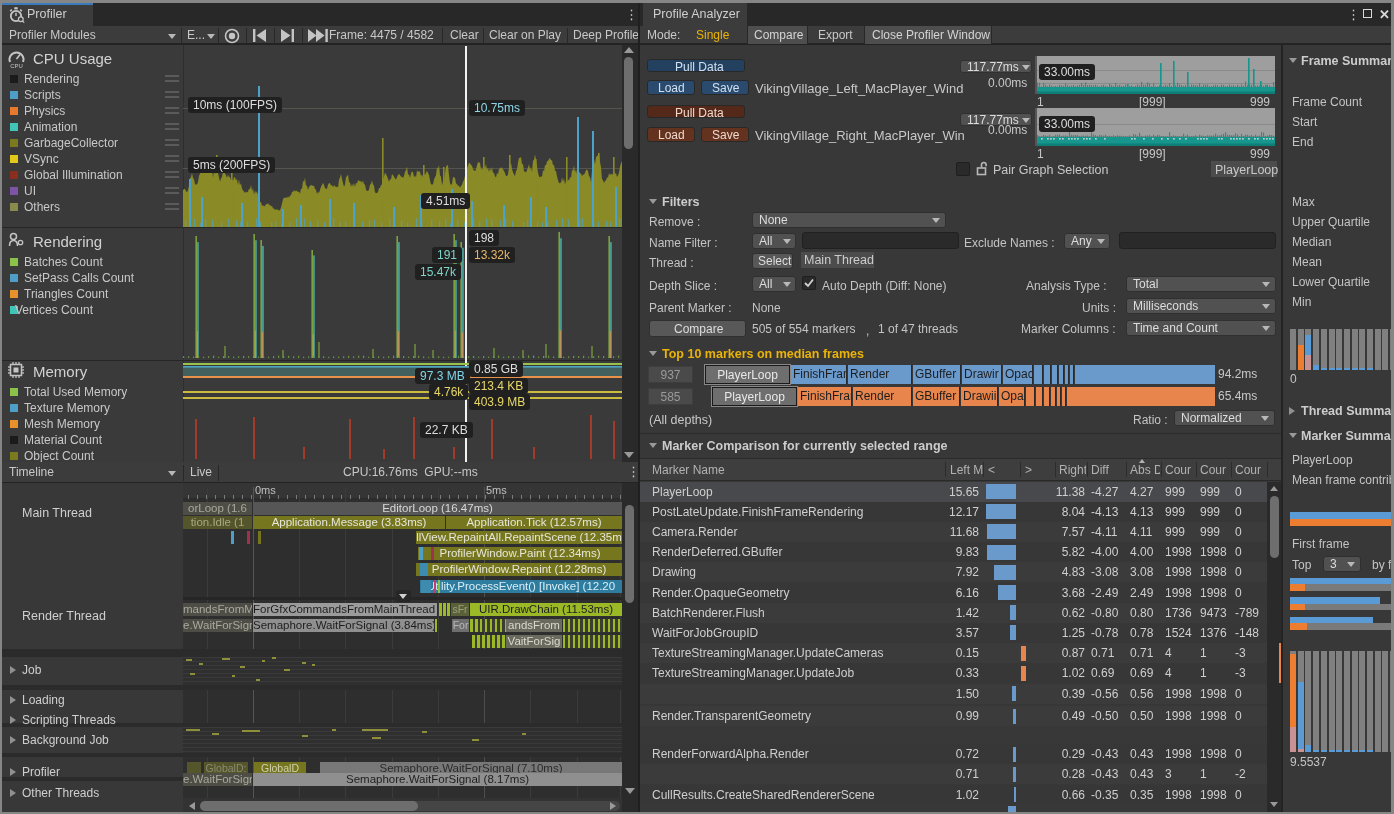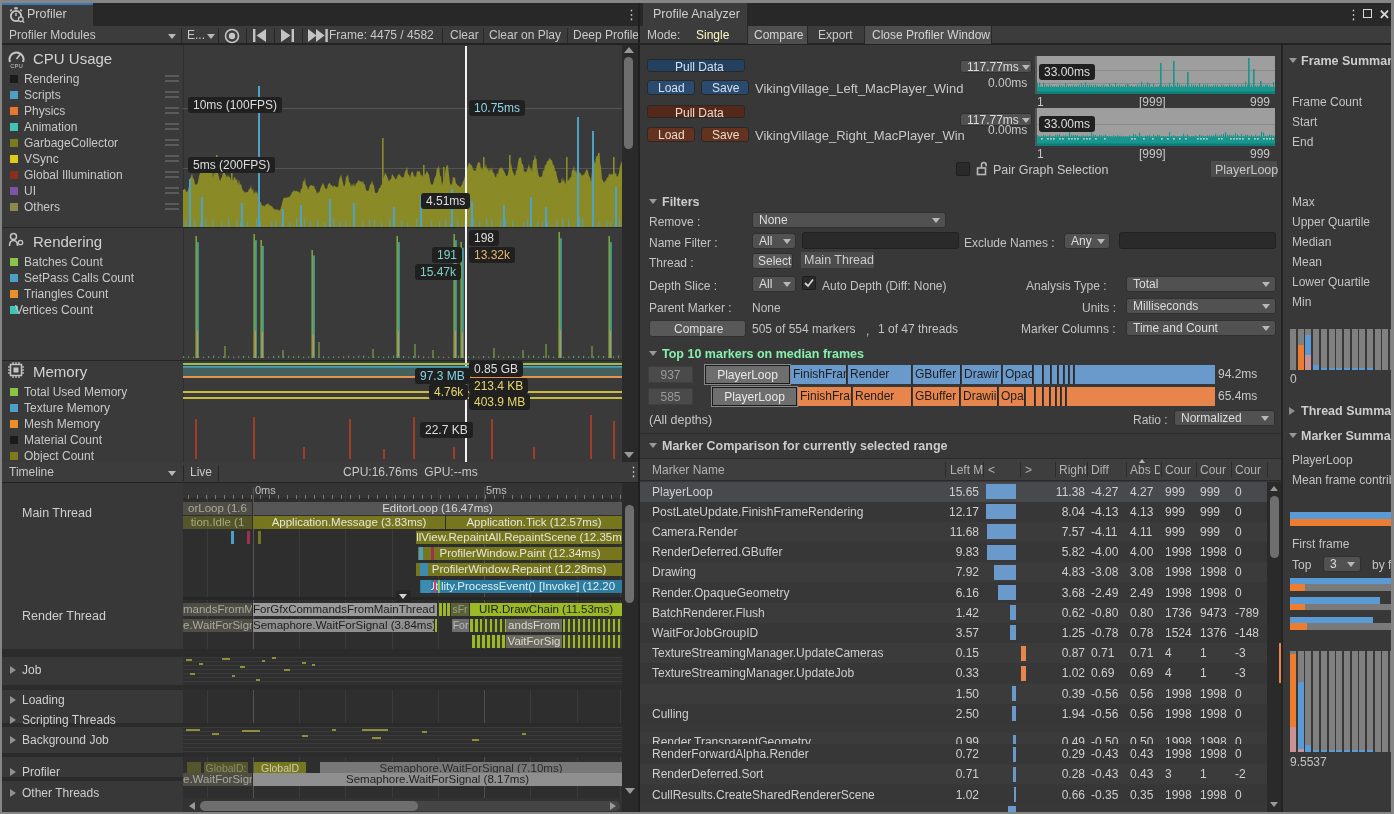--- a/index.html
+++ b/index.html
@@ -645,21 +645,21 @@
 <div class="abs" style="left:198px;top:318px;width:420px;height:10px;background:#454545;border-radius:5px"></div>
 <div class="abs" style="left:198px;top:318px;width:218px;height:10px;background:#6e6e6e;border-radius:5px"></div>
 <div class="abs" style="left:608px;top:319px;width:0;height:0;border-top:4.5px solid transparent;border-bottom:4.5px solid transparent;border-left:6px solid #9a9a9a"></div>
 <div class="abs" style="left:620px;top:0;width:16px;height:331px;background:#2a2a2a"></div>
 <div class="abs" style="left:623px;top:22px;width:9px;height:98px;background:#6e6e6e;border-radius:5px"></div>
 <div class="abs" style="left:623px;top:305px;width:0;height:0;border-left:5px solid transparent;border-right:5px solid transparent;border-top:6px solid #999"></div>
 </div>
 <div class="abs" style="left:636px;top:0;width:2px;height:811px;background:#202020"></div>
 <div class="abs" style="left:638px;top:23px;width:751px;height:19px;background:#3c3c3c;border-bottom:2px solid #232323"></div>
 <div class="abs" style="left:645px;top:25px;font-size:12px;color:#c8c8c8">Mode:</div>
-<div class="abs" style="left:694px;top:25px;font-size:12px;color:#fef9c3">Single</div>
+<div class="abs" style="left:694px;top:25px;font-size:12px;color:#eab308">Single</div>
 <div class="abs" style="left:745px;top:23px;width:61px;height:18px;background:#4e4e4e;border-left:1px solid #282828;border-right:1px solid #282828"></div>
 <div class="abs" style="left:752px;top:25px;font-size:12px;color:#d4d4d4">Compare</div>
 <div class="abs" style="left:816px;top:25px;font-size:12px;color:#c8c8c8">Export</div>
 <div class="abs" style="left:862px;top:23px;width:128px;height:18px;background:#4e4e4e;border-left:1px solid #282828;border-right:1px solid #282828"></div>
 <div class="abs" style="left:870px;top:25px;font-size:12px;color:#d4d4d4">Close Profiler Window</div>
 <div class="abs" style="left:638px;top:42px;width:643px;height:769px;background:#383838"></div>
 <div class="abs" style="left:645px;top:56px;width:98px;height:13px;background:#24405f;border-radius:3px;border:1px solid #282828"></div>
 <div class="abs" style="left:673px;top:57px;font-size:12px;color:#cfe0f2">Pull Data</div>
 <div class="abs" style="left:645px;top:77px;width:48px;height:15px;background:#2a4a6e;border-radius:3px;border:1px solid #282828"></div>
 <div class="abs" style="left:656px;top:78px;font-size:12px;color:#cfe0f2">Load</div>
@@ -1040,21 +1040,21 @@
 <div class="darr" style="left:1260px;top:301px"></div>
 <div class="abs" style="left:647px;top:317px;width:97px;height:17px;background:#585858;border:1px solid #303030;border-radius:3px"></div>
 <div class="abs" style="left:672px;top:319px;font-size:12px;color:#dddddd">Compare</div>
 <div class="flab" style="left:750px;top:319px">505 of 554 markers</div>
 <div class="flab" style="left:864px;top:321px">,</div>
 <div class="flab" style="left:876px;top:319px">1 of 47 threads</div>
 <div class="flab" style="left:1019px;top:319px">Marker Columns :</div>
 <div class="ddown" style="left:1124px;top:317px;width:150px;height:16px">Time and Count</div>
 <div class="darr" style="left:1260px;top:323px"></div>
 <div class="darr" style="left:647px;top:348px;border-top-color:#999"></div>
-<div class="abs" style="left:660px;top:344px;font-size:12.5px;color:#86efac;font-weight:bold">Top 10 markers on median frames</div>
+<div class="abs" style="left:660px;top:344px;font-size:12.5px;color:#eab308;font-weight:bold">Top 10 markers on median frames</div>
 <div class="abs" style="left:646px;top:363px;width:45px;height:17px;background:#4a4a4a;border:1px solid #3e3e3e;text-align:center;font-size:12px;color:#9a9a9a;line-height:16px">937</div>
 <div class="abs" style="left:703px;top:362px;width:85px;height:19px;background:#6e6e6e;border:1px solid #1a1a1a;outline:1px solid #888;text-align:center;font-size:12px;color:#e8e8e8;line-height:18px">PlayerLoop</div>
 <div class="abs" style="left:789px;top:362px;width:56px;height:19px;background:#6a99cc;border-right:1px solid #2a2a2a;font-size:12px;color:#1e1e1e;line-height:18px;overflow:hidden;white-space:nowrap;padding-left:2px">FinishFram</div>
 <div class="abs" style="left:846px;top:362px;width:64px;height:19px;background:#6a99cc;border-right:1px solid #2a2a2a;font-size:12px;color:#1e1e1e;line-height:18px;overflow:hidden;white-space:nowrap;padding-left:2px">Render</div>
 <div class="abs" style="left:911px;top:362px;width:48px;height:19px;background:#6a99cc;border-right:1px solid #2a2a2a;font-size:12px;color:#1e1e1e;line-height:18px;overflow:hidden;white-space:nowrap;padding-left:2px">GBuffer</div>
 <div class="abs" style="left:960px;top:362px;width:40px;height:19px;background:#6a99cc;border-right:1px solid #2a2a2a;font-size:12px;color:#1e1e1e;line-height:18px;overflow:hidden;white-space:nowrap;padding-left:2px">Drawir</div>
 <div class="abs" style="left:1001px;top:362px;width:30px;height:19px;background:#6a99cc;border-right:1px solid #2a2a2a;font-size:12px;color:#1e1e1e;line-height:18px;overflow:hidden;white-space:nowrap;padding-left:2px">Opac</div>
 <div class="abs" style="left:1032px;top:362px;width:9px;height:19px;background:#6a99cc;border-right:1px solid #2a2a2a;font-size:12px;color:#1e1e1e;line-height:18px;overflow:hidden;white-space:nowrap;padding-left:2px"></div>
 <div class="abs" style="left:1042px;top:362px;width:7px;height:19px;background:#6a99cc;border-right:1px solid #2a2a2a;font-size:12px;color:#1e1e1e;line-height:18px;overflow:hidden;white-space:nowrap;padding-left:2px"></div>
 <div class="abs" style="left:1050px;top:362px;width:6px;height:19px;background:#6a99cc;border-right:1px solid #2a2a2a;font-size:12px;color:#1e1e1e;line-height:18px;overflow:hidden;white-space:nowrap;padding-left:2px"></div>
@@ -1232,21 +1232,21 @@
 <div class="cell" style="left:12px;width:290px">Culling</div>
 <div class="cell rnum" style="left:290px;width:49px">2.50</div>
 <div class="abs" style="left:372px;top:2.5px;width:4px;height:15px;background:#6a99cc"></div>
 <div class="cell rnum" style="left:396px;width:49px">1.94</div>
 <div class="cell" style="left:451px;width:34px">-0.56</div>
 <div class="cell" style="left:490px;width:30px">0.56</div>
 <div class="cell" style="left:525px;width:32px">1998</div>
 <div class="cell" style="left:560px;width:32px">1998</div>
 <div class="cell" style="left:595px;width:32px">0</div>
 </div>
-<div class="abs" style="left:0;top:274px;width:627px;height:20.2px;background:#3b3b3b;font-size:12px;color:#cfcfcf;line-height:20px">
+<div class="abs" style="left:0;top:248px;width:627px;height:20.2px;background:#3b3b3b;font-size:12px;color:#cfcfcf;line-height:20px">
 <div class="cell" style="left:12px;width:290px">Render.TransparentGeometry</div>
 <div class="cell rnum" style="left:290px;width:49px">0.99</div>
 <div class="abs" style="left:372.5px;top:2.5px;width:3.5px;height:15px;background:#6a99cc"></div>
 <div class="cell rnum" style="left:396px;width:49px">0.49</div>
 <div class="cell" style="left:451px;width:34px">-0.50</div>
 <div class="cell" style="left:490px;width:30px">0.50</div>
 <div class="cell" style="left:525px;width:32px">1998</div>
 <div class="cell" style="left:560px;width:32px">1998</div>
 <div class="cell" style="left:595px;width:32px">0</div>
 </div>
@@ -1255,21 +1255,20 @@
 <div class="cell rnum" style="left:290px;width:49px">0.72</div>
 <div class="abs" style="left:373px;top:2.5px;width:3px;height:15px;background:#6a99cc"></div>
 <div class="cell rnum" style="left:396px;width:49px">0.29</div>
 <div class="cell" style="left:451px;width:34px">-0.43</div>
 <div class="cell" style="left:490px;width:30px">0.43</div>
 <div class="cell" style="left:525px;width:32px">1998</div>
 <div class="cell" style="left:560px;width:32px">1998</div>
 <div class="cell" style="left:595px;width:32px">0</div>
 </div>
 <div class="abs" style="left:0;top:306.3px;width:627px;height:20.2px;background:#3b3b3b;font-size:12px;color:#cfcfcf;line-height:20px">
-<div class="cell" style="left:12px;width:290px">RenderDeferred.Sort</div>
 <div class="cell rnum" style="left:290px;width:49px">0.71</div>
 <div class="abs" style="left:373px;top:2.5px;width:3px;height:15px;background:#6a99cc"></div>
 <div class="cell rnum" style="left:396px;width:49px">0.28</div>
 <div class="cell" style="left:451px;width:34px">-0.43</div>
 <div class="cell" style="left:490px;width:30px">0.43</div>
 <div class="cell" style="left:525px;width:32px">3</div>
 <div class="cell" style="left:560px;width:32px">1</div>
 <div class="cell" style="left:595px;width:32px">-2</div>
 </div>
 <div class="abs" style="left:0;top:326.5px;width:627px;height:20.2px;background:#373737;font-size:12px;color:#cfcfcf;line-height:20px">

